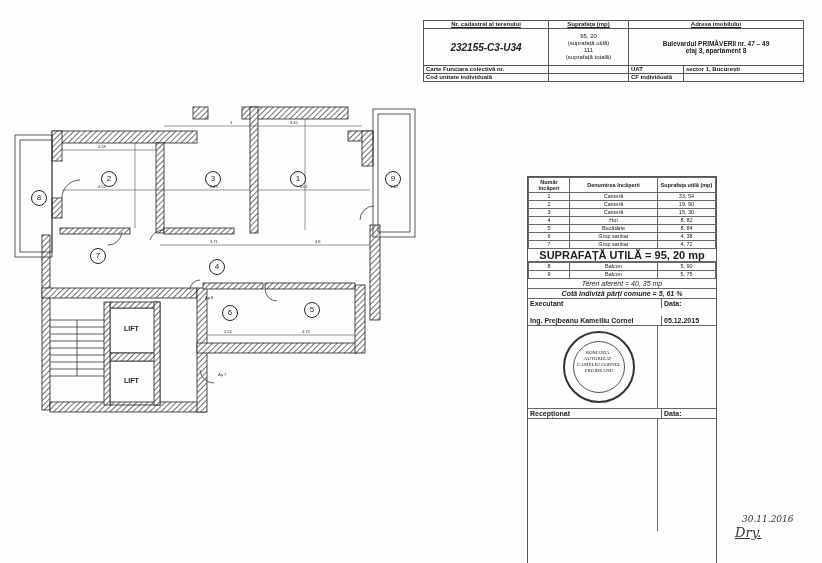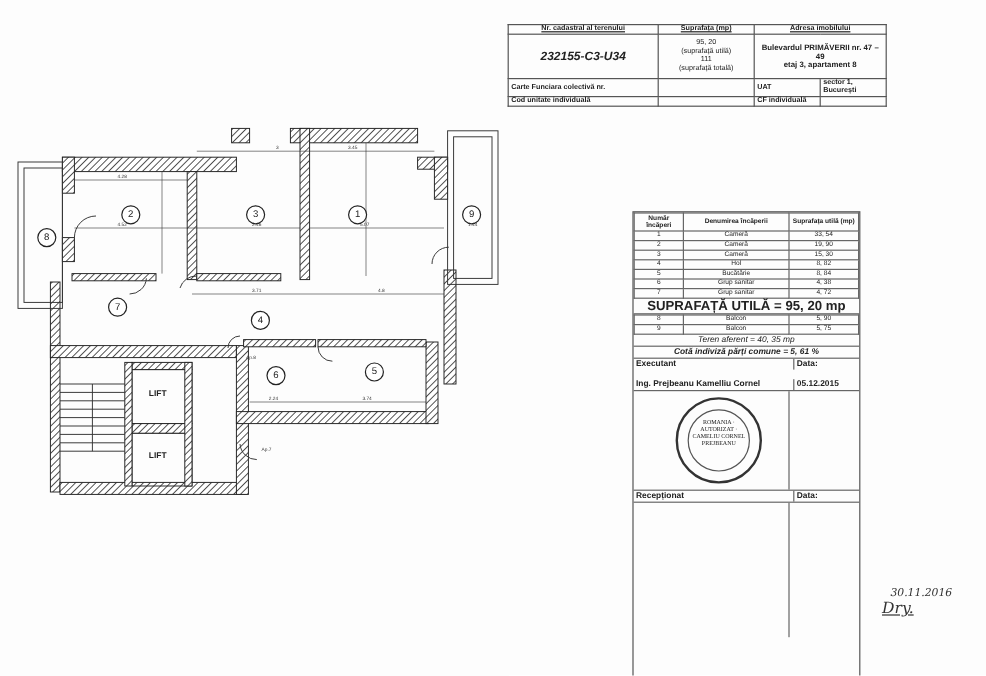--- a/index.html
+++ b/index.html
@@ -1,20 +1,20 @@
 <!DOCTYPE html>
 <html><head>
 <meta charset="utf-8">
 <style>
   html, body { margin:0; padding:0; background:#ffffff; }
   body { width:822px; height:563px; position:relative; overflow:hidden; font-family:"Liberation Sans", sans-serif; color:#222; }
   .page { position:absolute; left:0; top:0; width:822px; height:563px; background:#fdfdfd; }
 
   
-  .hdr { position:absolute; left:423px; top:20px; width:316px; border-collapse:collapse; font-size:6px; }
+  .hdr { position:absolute; left:423px; top:20px; width:381px; border-collapse:collapse; font-size:6px; }
   .hdr td { border:1px solid #555; padding:0 2px; text-align:center; vertical-align:middle; line-height:7px; }
   .hdr .big { font-size:10px; font-weight:bold; font-style:italic; }
   .hdr .u { text-decoration:underline; font-weight:bold; }
   .hdr .addr { font-weight:bold; font-size:6.5px; }
   .hdr .lbl { font-weight:bold; text-align:left; }
 
   
   .box { position:absolute; left:527px; top:131px; width:188px; height:388px; border:1px solid #555;margin-top:45px; }
   .box table { border-collapse:collapse; width:100%; font-size:5.5px; }
   .box td { border:1px solid #666; text-align:center; padding:0 1px; line-height:7px; height:7px; }
@@ -269,15 +269,15 @@
     <div class="row2">
       <div class="l">Recepționat</div>
       <div class="r">Data:</div>
     </div>
     <div class="recv-area">
       <div class="l"></div>
       <div class="r"></div>
     </div>
   </div>
 
-  <div class="sig" style="left:742px;top:490px;font-size:9px">30.11.2016</div>
-  <div class="sig" style="left:735px;top:500px;font-size:13px;text-decoration:underline">Dry.</div>
+  <div class="sig" style="left:742px;top:514px;font-size:9px">30.11.2016</div>
+  <div class="sig" style="left:735px;top:525px;font-size:13px;text-decoration:underline">Dry.</div>
 </div>
 
 </body></html>

